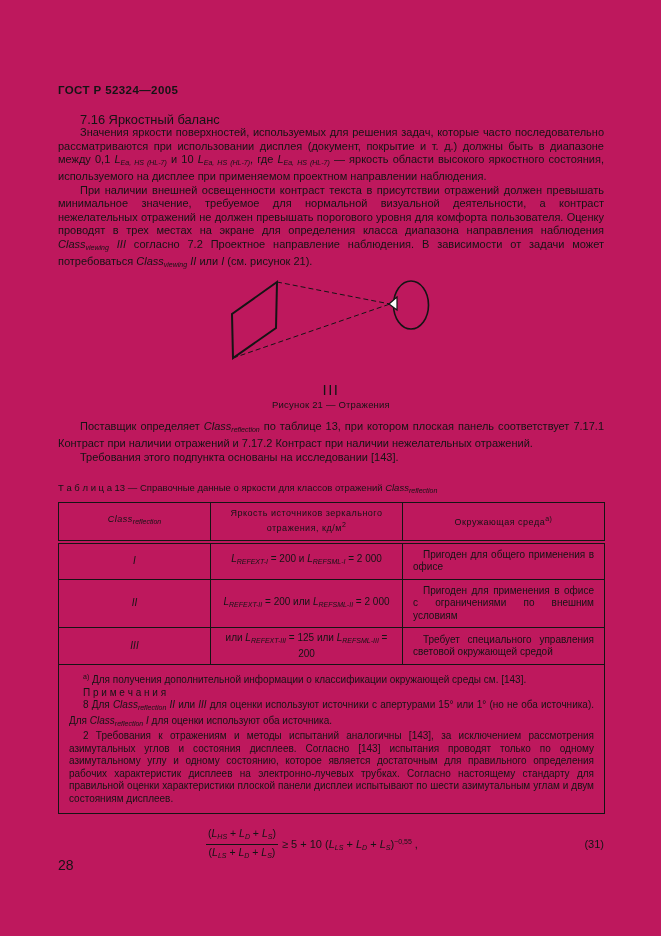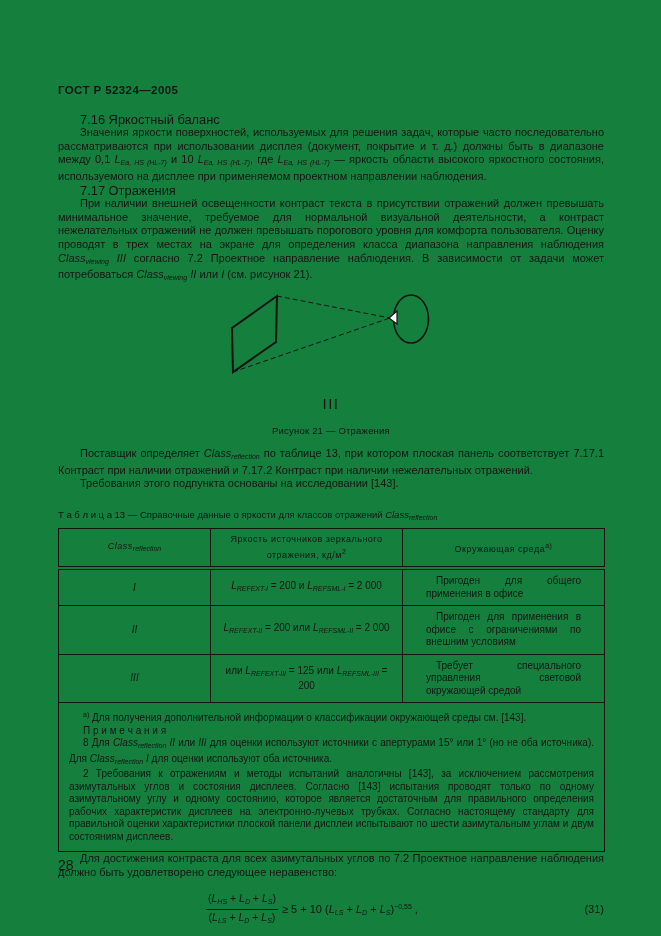--- a/index.html
+++ b/index.html
@@ -1,54 +1,54 @@
 <!DOCTYPE html>
 <html><head>
 <meta charset="utf-8">
 <style>
   * { box-sizing: border-box; }
   html,body { margin:0; padding:0; background:#e8e8e8; }
   .page {
     position: relative;
     width: 661px; height: 936px;
-    background: #15803d;
+    background: #be185d;
     font-family: "Liberation Sans", sans-serif;
     color: #141414;
     overflow: hidden;
   }
   .content {
     position: absolute; left: 58px; top: 84px; width: 546px;
     font-size: 11px; line-height: 13.6px; text-align: justify;
   }
   .doc-header { font-weight: bold; font-size: 11.5px; letter-spacing: .4px; margin-bottom: 15px; text-align:left; }
   .sec-heading { font-weight: normal; margin: 0; text-indent: 22px; text-align:left; }
   p.para { margin: 0; text-indent: 22px; }
   i.v { font-style: italic; }
   sub.vs { font-style: italic; font-size: 7px; white-space: nowrap; vertical-align: -2px; letter-spacing: 0; }
   sup.s { font-size: 7px; vertical-align: 4px; }
 
   
   .figure { text-align: center; margin: 5px 0 9px; }
   .figure svg { display: block; margin: 0 auto; }
   .fig-roman { font-size: 15px; letter-spacing: 1.5px; margin-top: 1px; }
-  .fig-caption { font-size: 9.5px; margin-top: 14px; letter-spacing: .2px; text-align: center; }
+  .fig-caption { font-size: 9.5px; margin-top: 1px; letter-spacing: .2px; text-align: center; }
 
   
   .tbl-caption { font-size: 9.5px; margin: 17px 0 4px; text-align: left; }
   table.gost { border-collapse: collapse; width: 546px; table-layout: fixed; }
   table.gost th, table.gost td { border: 1px solid #141414; vertical-align: middle; }
   table.gost thead th {
     font-weight: normal; font-size: 9px; letter-spacing: .5px;
     text-align: center; padding: 5px 10px; line-height: 11.5px;
     border-bottom: 4px double #141414;
   }
   table.gost td { font-size: 10px; line-height: 12.5px; }
   td.cls { text-align: center; font-style: italic; }
   td.lum { text-align: center; padding: 4px 6px; }
-  td.env { text-align: justify; padding: 5px 23px; }
+  td.env { text-align: justify; padding: 5px 10px; }
   td.env .env-in { display:block; text-indent: 10px; }
   td.notes { padding: 6px 10px 8px; font-size: 9.5px; line-height: 12.6px; text-align: justify; }
   .note-line { margin: 0; text-indent: 14px; }
 
   
   .formula { display: flex; align-items: center; margin-top: 13px; padding-left: 148px; font-size: 11px; }
   .frac { display: inline-block; text-align: center; vertical-align: middle; font-size: 10.5px; line-height: 12px; }
   .frac .num { display: block; border-bottom: 1px solid #141414; padding: 0 2px 1px; }
   .frac .den { display: block; padding-top: 1px; }
   .rhs { margin-left: 4px; }
@@ -59,21 +59,20 @@
 <body>
 
 <div class="page">
   <div class="content">
 
     <div class="doc-header">ГОСТ Р 52324—2005</div>
 
     <h3 class="sec-heading">7.16 Яркостный баланс</h3>
     <p class="para"><span>Значения яркости поверхностей, используемых для решения задач, которые часто последовательно рассматриваются при использовании дисплея (документ, покрытие и т. д.) должны быть в диапазоне между 0,1 </span><i class="v">L</i><sub class="vs">Ea, HS (HL-7)</sub><span> и 10 </span><i class="v">L</i><sub class="vs">Ea, HS (HL-7)</sub><span>, где </span><i class="v">L</i><sub class="vs">Ea, HS (HL-7)</sub><span> — яркость области высокого яркостного состояния, используемого на дисплее при применяемом проектном направлении наблюдения.</span></p>
 
-    <h3 class="sec-heading">7.17 Отражения</h3>
     <p class="para"><span>При наличии внешней освещенности контраст текста в присутствии отражений должен превышать минимальное значение, требуемое для нормальной визуальной деятельности, а контраст нежелательных отражений не должен превышать порогового уровня для комфорта пользователя. Оценку проводят в трех местах на экране для определения класса диапазона направления наблюдения </span><i class="v">Class</i><sub class="vs">viewing</sub><i class="v"> III</i><span> согласно 7.2 Проектное направление наблюдения. В зависимости от задачи может потребоваться </span><i class="v">Class</i><sub class="vs">viewing</sub><i class="v"> II</i><span> или </span><i class="v">I</i><span> (см. рисунок 21).</span></p>
 
     <div class="figure">
       <svg width="215" height="106" viewBox="0 0 215 106">
         <polygon points="53,6 8,38 9,82 52,52" fill="none" stroke="#141414" stroke-width="2"></polygon>
         <line x1="53" y1="6" x2="166" y2="28" stroke="#141414" stroke-width="1" stroke-dasharray="5,3"></line>
         <line x1="9" y1="82" x2="166" y2="28" stroke="#141414" stroke-width="1" stroke-dasharray="5,3"></line>
         <ellipse cx="187" cy="29" rx="17.5" ry="24" fill="none" stroke="#141414" stroke-width="1.6"></ellipse>
         <polygon points="173,21 165,28 173,34" fill="#fdfdfc" stroke="#141414" stroke-width="1.2"></polygon>
       </svg>
@@ -125,21 +124,20 @@
           <td class="notes" colspan="3">
             <p class="note-line"><sup class="s">а)</sup><span> Для получения дополнительной информации о классификации окружающей среды см. [143].</span></p>
             <p class="note-line">П р и м е ч а н и я</p>
             <p class="note-line"><span>8 Для </span><i class="v">Class</i><sub class="vs">reflection</sub><i class="v"> II</i><span> или </span><i class="v">III</i><span> для оценки используют источники с апертурами 15° или 1° (но не оба источника). Для </span><i class="v">Class</i><sub class="vs">reflection</sub><i class="v"> I</i><span> для оценки используют оба источника.</span></p>
             <p class="note-line">2 Требования к отражениям и методы испытаний аналогичны [143], за исключением рассмотрения азимутальных углов и состояния дисплеев. Согласно [143] испытания проводят только по одному азимутальному углу и одному состоянию, которое является достаточным для правильного определения рабочих характеристик дисплеев на электронно-лучевых трубках. Согласно настоящему стандарту для правильной оценки характеристики плоской панели дисплеи испытывают по шести азимутальным углам и двум состояниям дисплеев.</p>
           </td>
         </tr>
       </tbody>
     </table>
 
-    <p class="para">Для достижения контраста для всех азимутальных углов по 7.2 Проектное направление наблюдения должно быть удовлетворено следующее неравенство:</p>
 
     <div class="formula">
       <span class="frac">
         <span class="num"><span>(</span><i class="v">L</i><sub class="vs">HS</sub><span> + </span><i class="v">L</i><sub class="vs">D</sub><span> + </span><i class="v">L</i><sub class="vs">S</sub><span>)</span></span>
         <span class="den"><span>(</span><i class="v">L</i><sub class="vs">LS</sub><span> + </span><i class="v">L</i><sub class="vs">D</sub><span> + </span><i class="v">L</i><sub class="vs">S</sub><span>)</span></span>
       </span>
       <span class="rhs"><span> ≥ 5 + 10 </span><span>(</span><i class="v">L</i><sub class="vs">LS</sub><span> + </span><i class="v">L</i><sub class="vs">D</sub><span> + </span><i class="v">L</i><sub class="vs">S</sub><span>)</span><sup class="s">−0,55</sup><span> ,</span></span>
       <span class="eq-num">(31)</span>
     </div>
 

